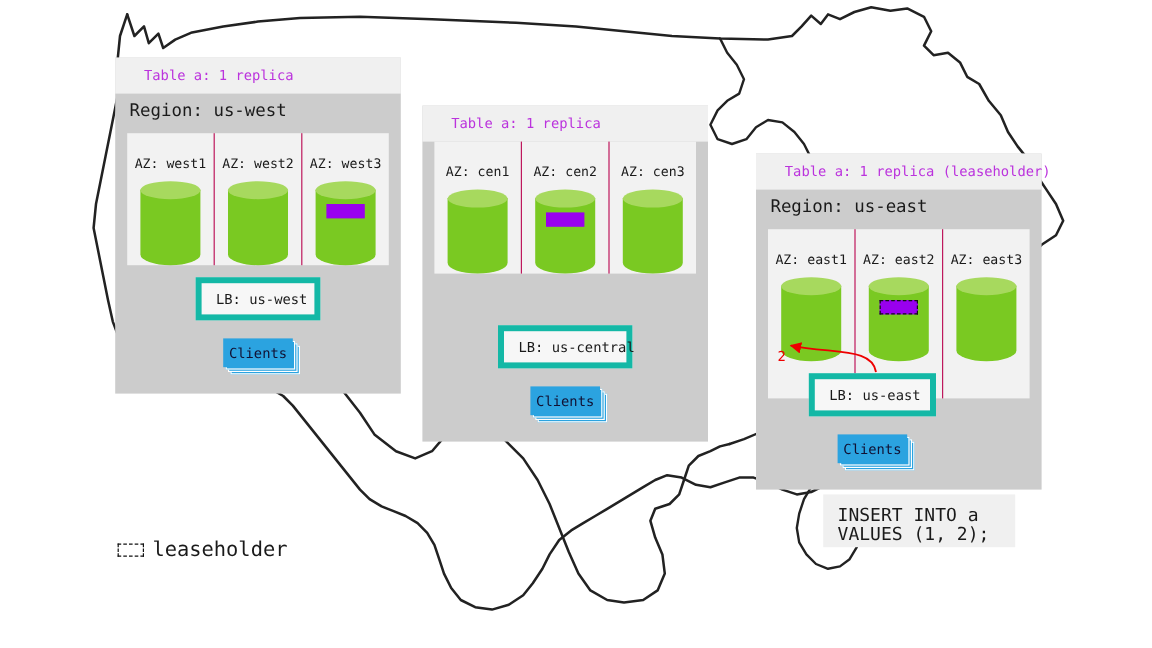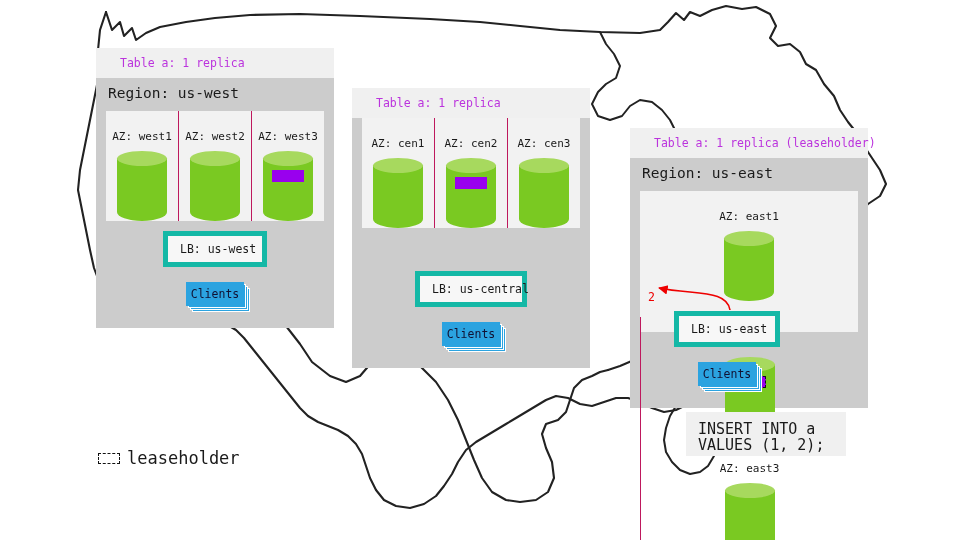--- a/index.html
+++ b/index.html
@@ -324,21 +324,21 @@
   <div class="clients" style="left:442px; top:322px;">
     <div class="sheet s3"></div>
     <div class="sheet s2"></div>
     <div class="sheet s1"></div>
     <div class="face">Clients</div>
   </div>
 
   <div class="region-panel" style="left:608px; top:128px; width:238px; height:280px;margin-left:22px;">
     <div class="panel-header">Table a: 1 replica (leaseholder)</div>
     <div class="region-title">Region: us-east</div>
-    <div class="az-strip" style="height:141px;flex-direction:column;">
+    <div class="az-strip" style="height:141px;">
       <div class="az-cell">
         <div class="az-label">AZ: east1</div>
         <div class="cyl-wrap">
           <div class="cyl">
             <div class="cyl-body"></div>
             <div class="cyl-top"></div>
           </div>
         </div>
       </div>
       <div class="az-cell">

